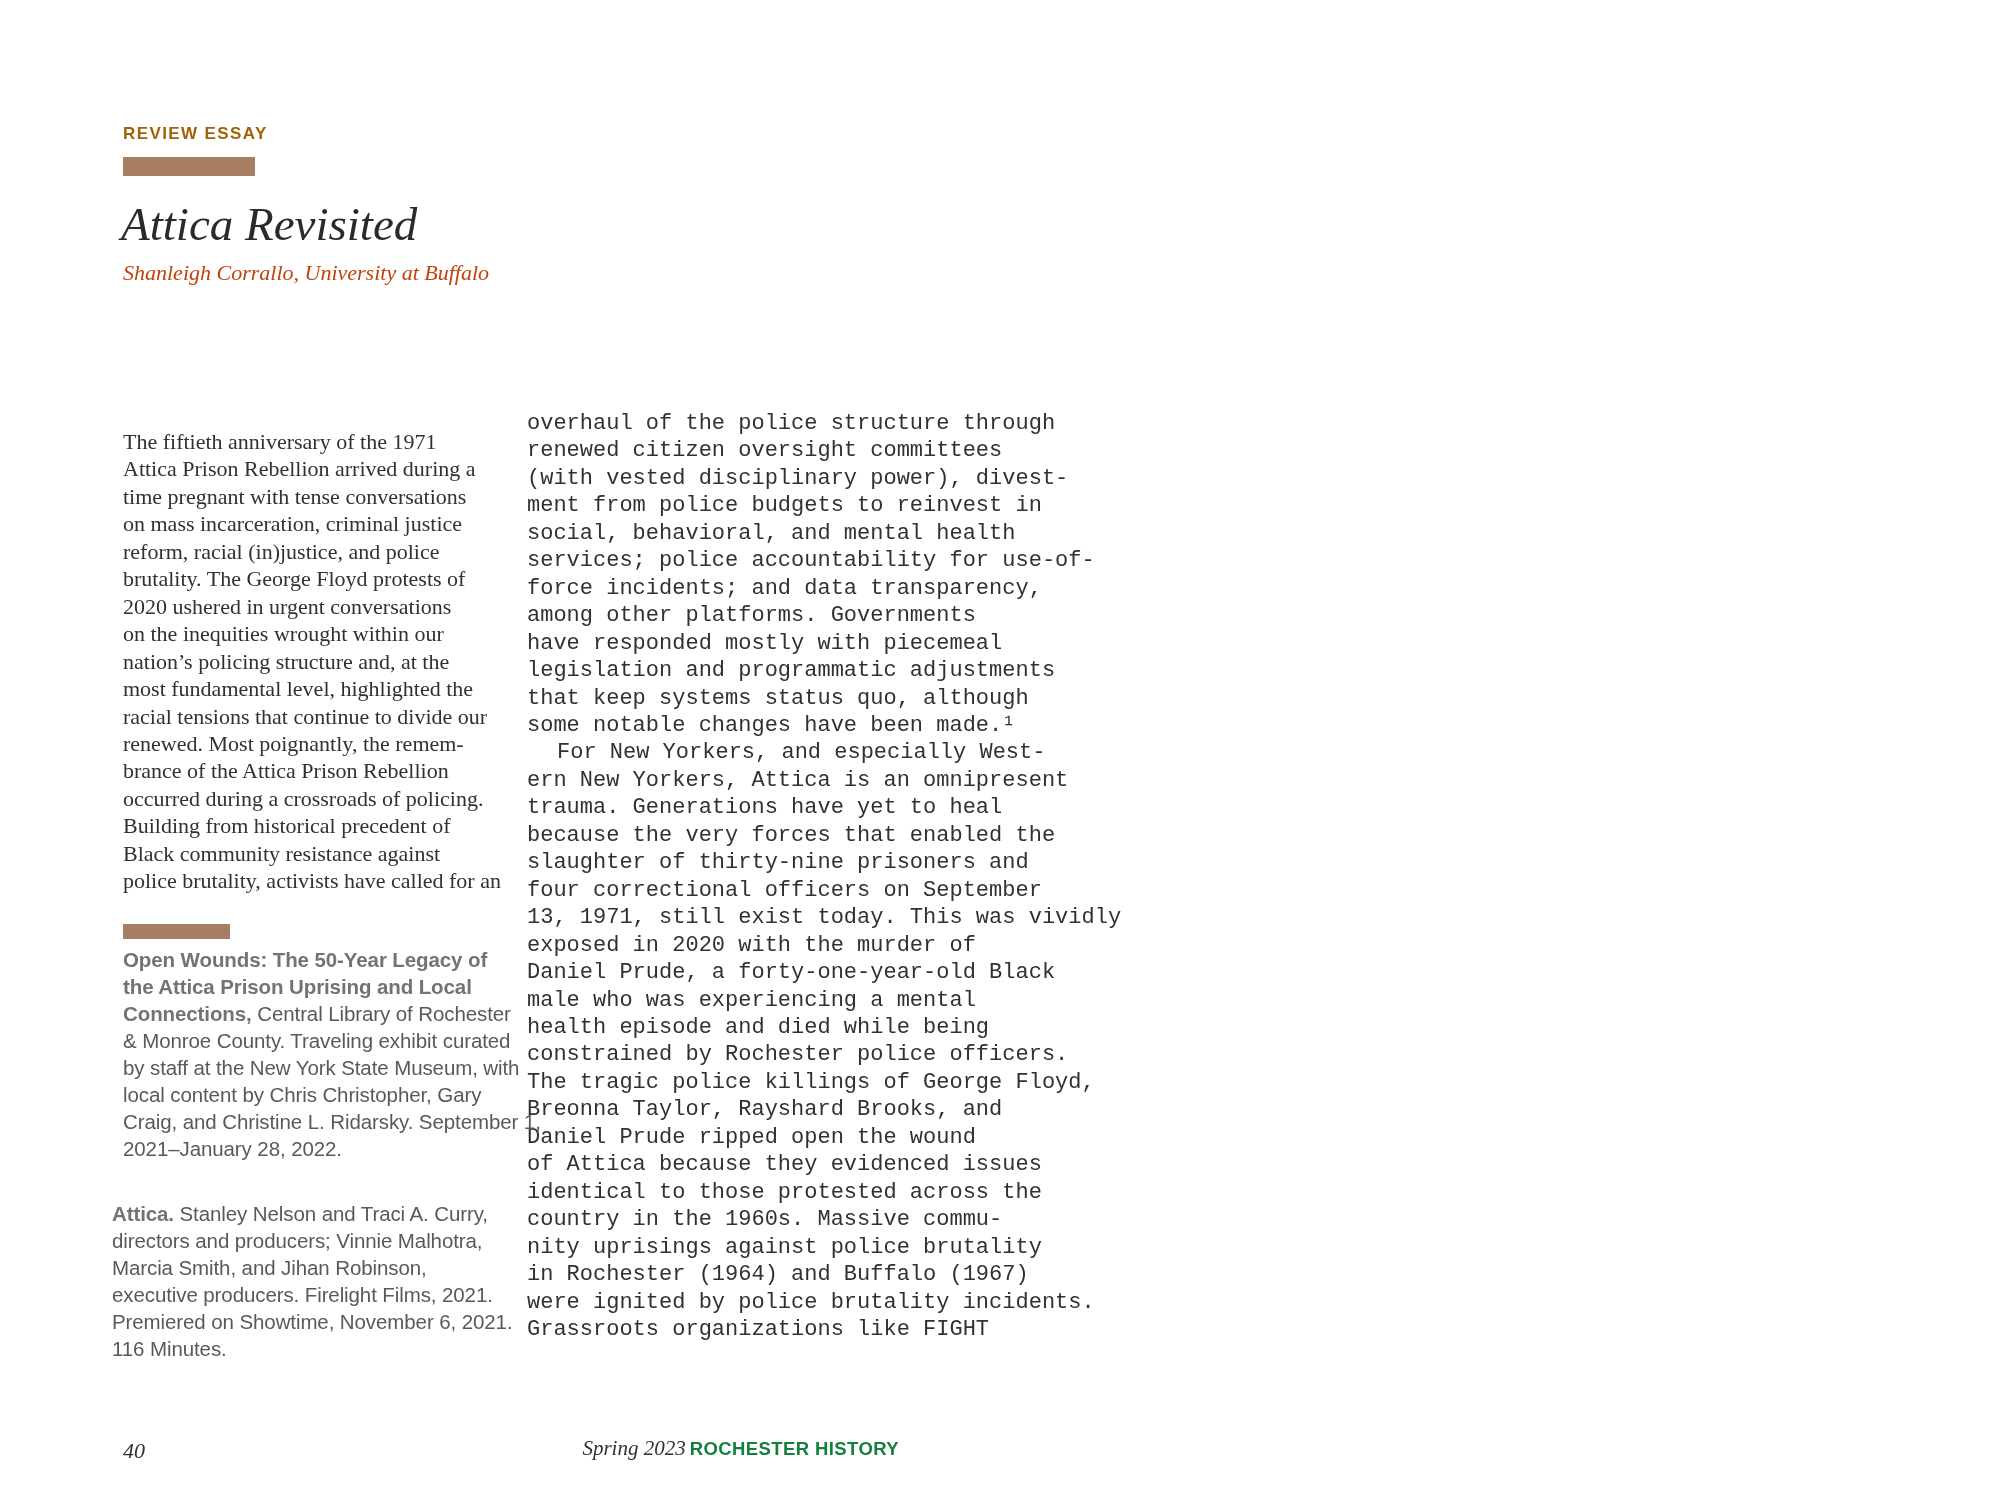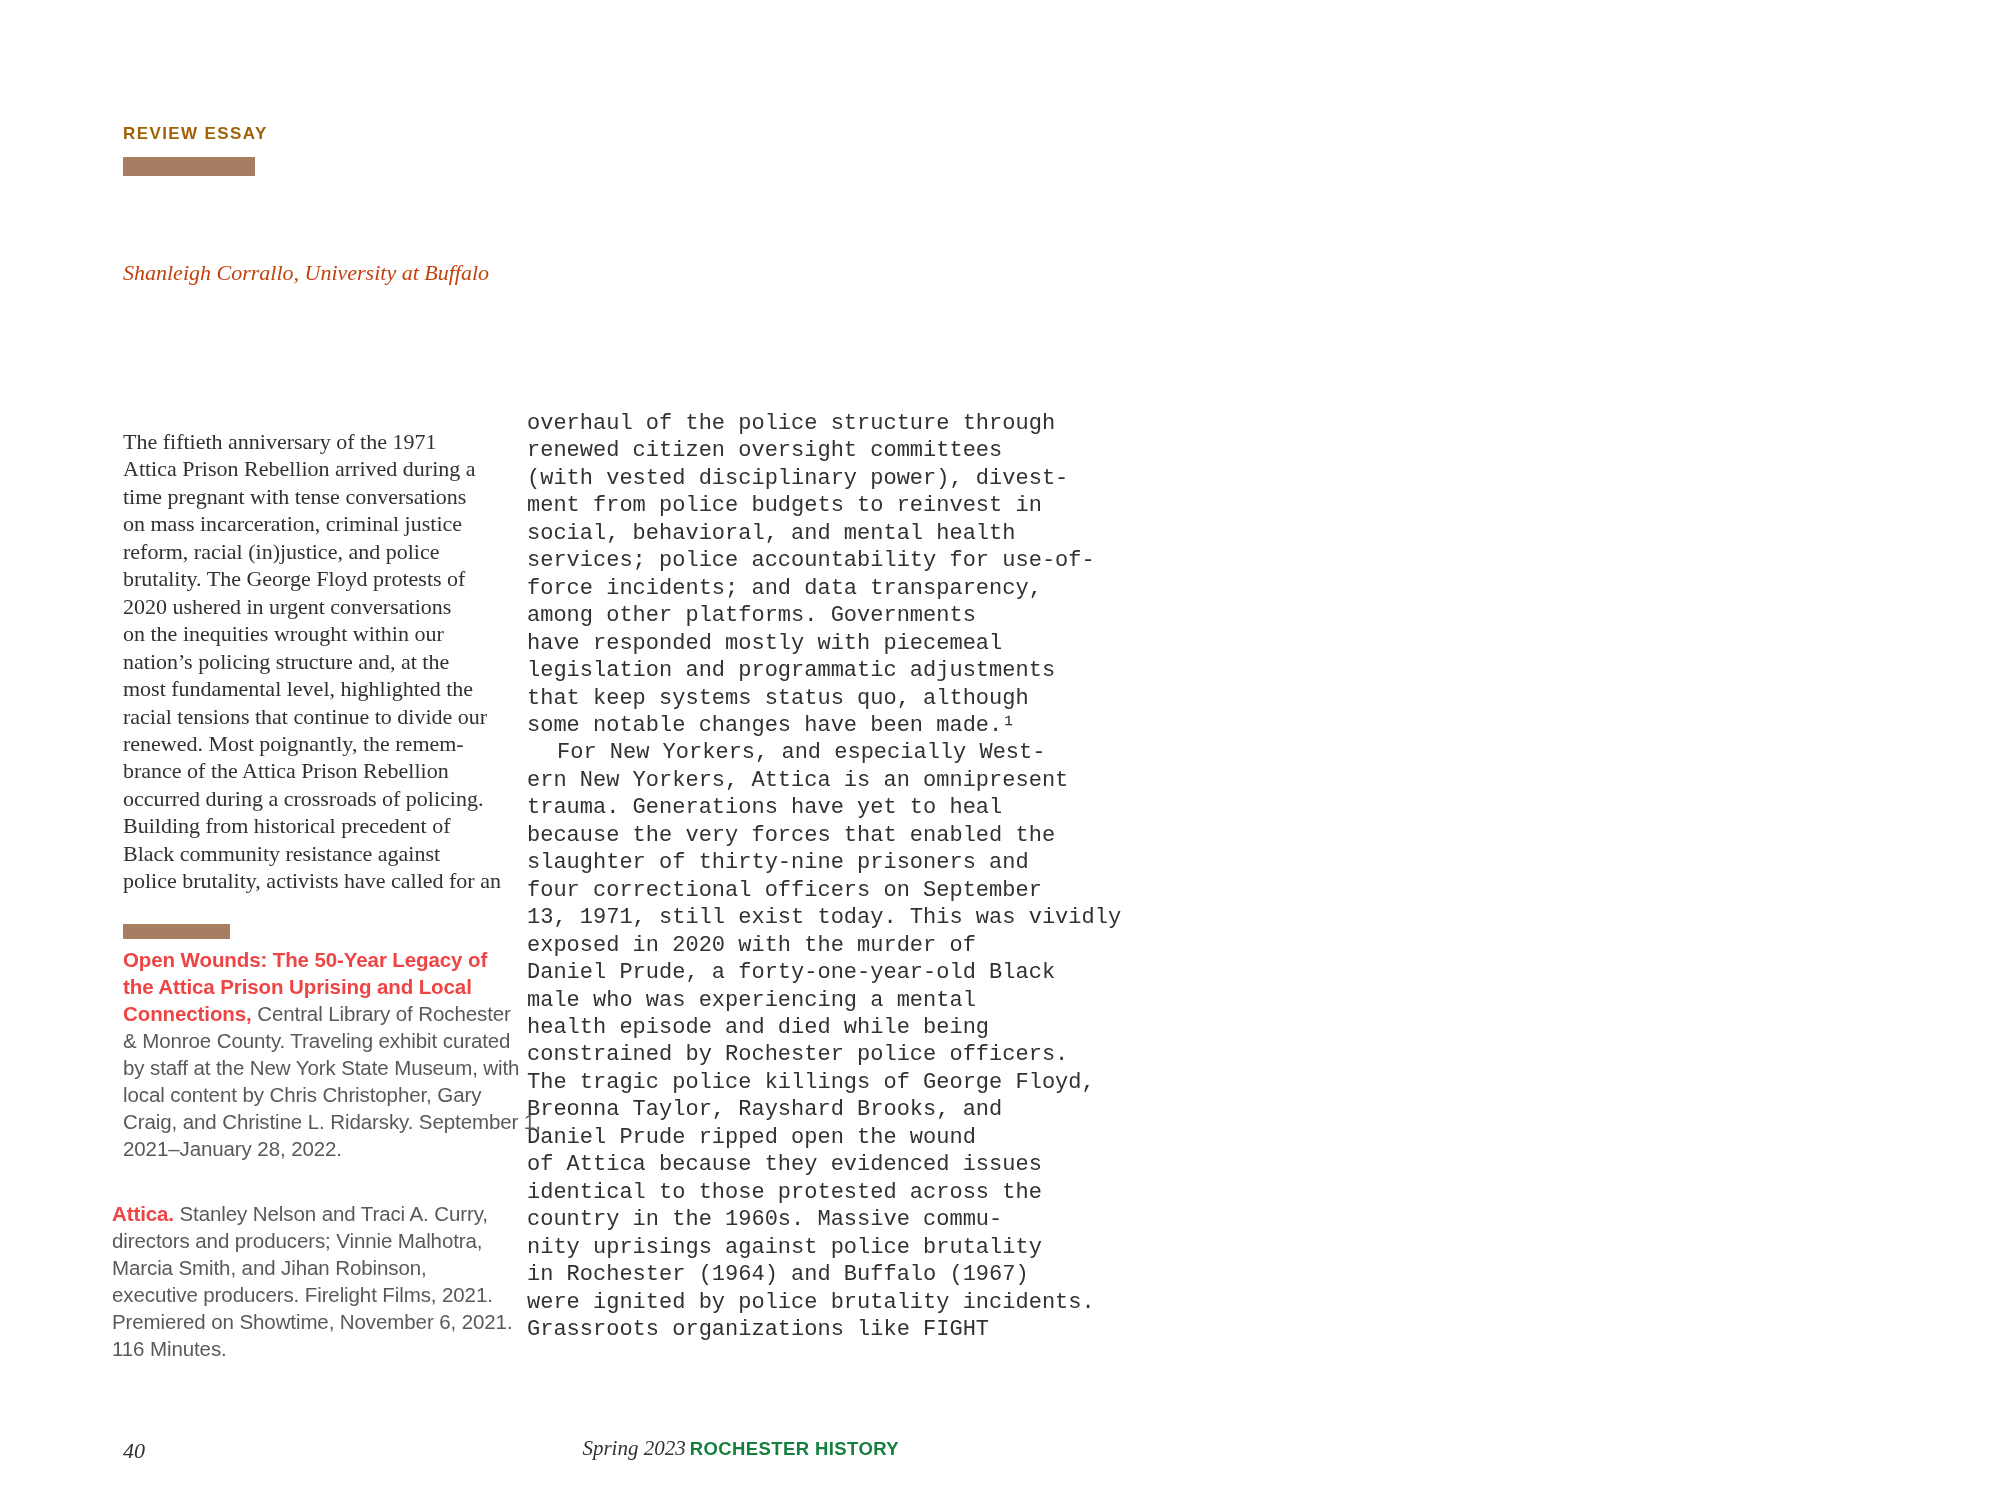--- a/index.html
+++ b/index.html
@@ -21,21 +21,21 @@
   .col{position:absolute;width:410px;}
   .ln{white-space:nowrap;font-size:22px;line-height:27.45px;color:#33312f;}
   .ind{padding-left:30px;}
 
   .col-1{left:123px;top:428px;}
   .col-2{left:527px;top:410px;font-family:Liberation Mono, monospace;}
 
   .sidebar{position:absolute;width:420px;}
   .sidebar .ln{font-family:"Liberation Sans",sans-serif;font-size:20.5px;line-height:27px;
                color:#58595b;letter-spacing:-0.1px;}
-  .sidebar .bd{font-weight:bold;color:#ef4444;}
+  .sidebar .bd{font-weight:bold;color:#737373;}
   .sidebar-exhibit{left:123px;top:946px;}
   .sidebar-film{left:112px;top:1200px;}
 
   .footer{position:absolute;top:1408px;height:28px;margin-top:28px;}
   .footer-left{left:123px;width:776px;}
   .pagenum{font-style:italic;font-size:22px;color:#33312f;}
   .season{font-style:italic;font-size:21px;color:#33312f;font-family:"Liberation Serif","DejaVu Serif",serif;}
   .journal{font-family:"Liberation Sans",sans-serif;font-weight:bold;font-size:18.5px;
            letter-spacing:0.4px;color:#15803d;}
   .footer-left .pagenum{position:absolute;left:0;top:2px;}
@@ -43,20 +43,21 @@
   .journal-line .season{margin:0 4px;}
 </style>
 </head>
 <body>
 
 <div class="spread">
 
   <section class="page page-left">
     <div class="kicker">REVIEW ESSAY</div>
     <div class="rule rule-lg"></div>
+    <h1 class="title">Attica Revisited</h1>
     <div class="byline">Shanleigh Corrallo, University at Buffalo</div>
 
     <div class="col col-1">
         <div class="ln"><span>The fiftieth anniversary of the 1971</span></div>
         <div class="ln"><span>Attica Prison Rebellion arrived during a</span></div>
         <div class="ln"><span>time pregnant with tense conversations</span></div>
         <div class="ln"><span>on mass incarceration, criminal justice</span></div>
         <div class="ln"><span>reform, racial (in)justice, and police</span></div>
         <div class="ln"><span>brutality. The George Floyd protests of</span></div>
         <div class="ln"><span>2020 ushered in urgent conversations</span></div>

